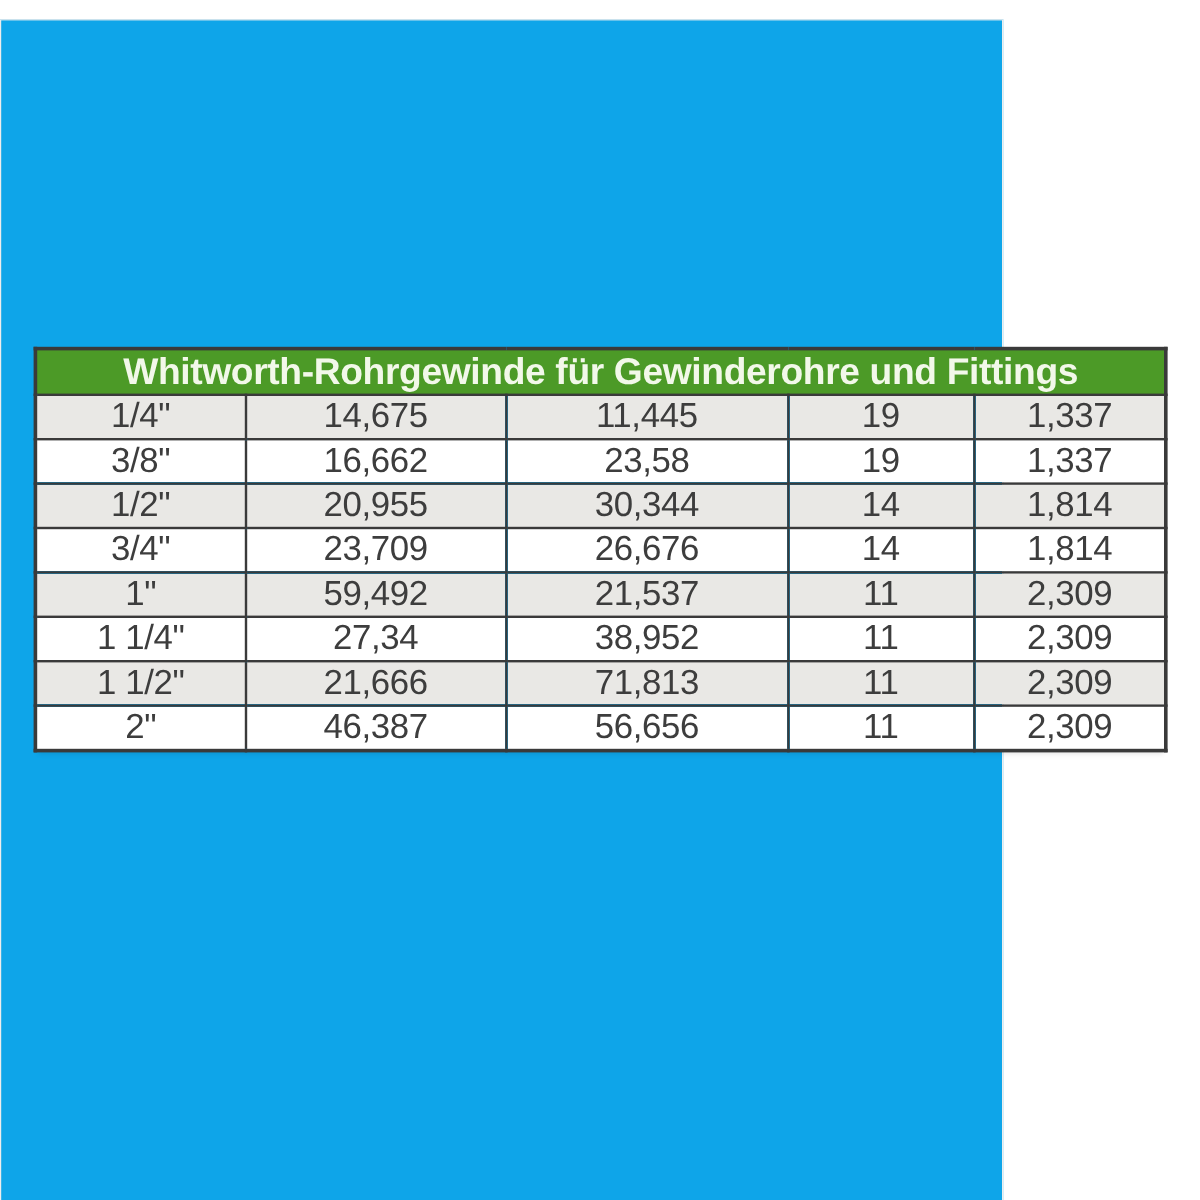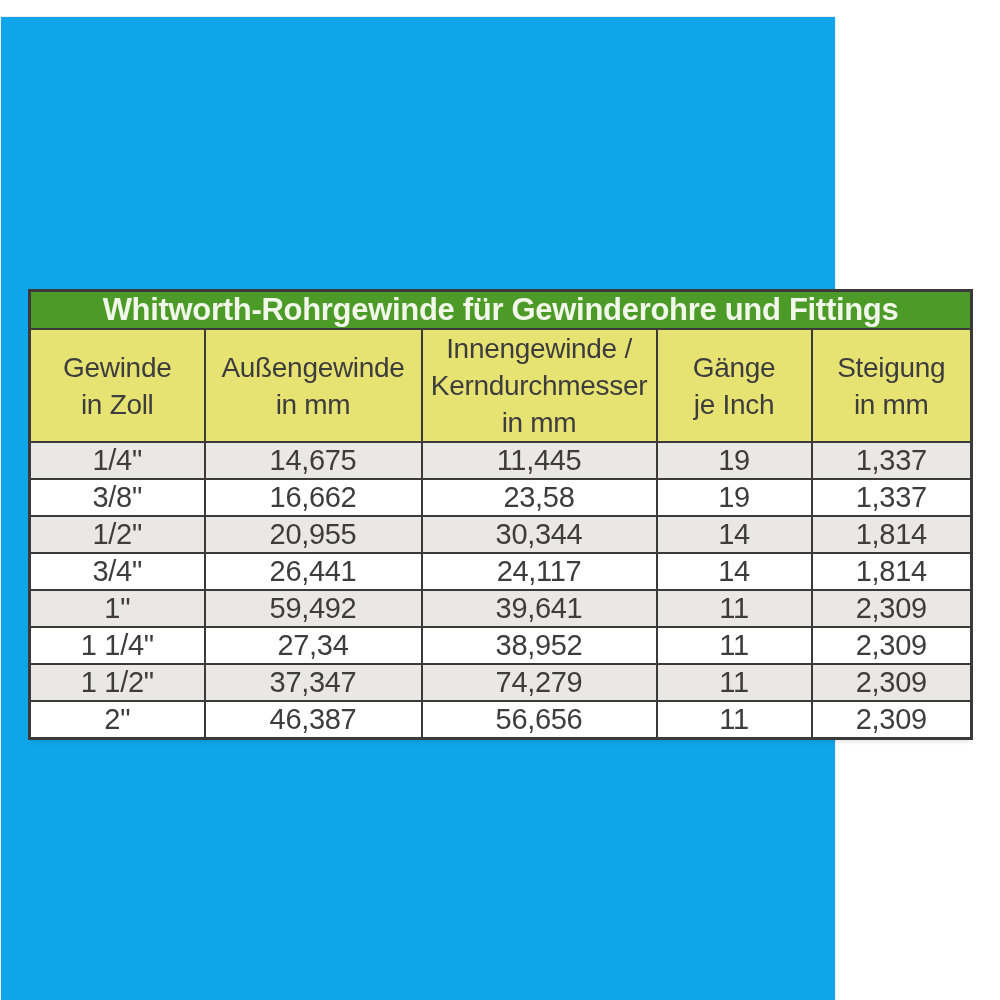--- a/index.html
+++ b/index.html
@@ -87,33 +87,20 @@
       <col style="width:175px">
       <col style="width:217px">
       <col style="width:235px">
       <col style="width:155px">
       <col style="width:160px">
     </colgroup>
     <thead>
       <tr>
         <th class="title-cell" colspan="5">Whitworth-Rohrgewinde für Gewinderohre und Fittings</th>
       </tr>
-      <tr class="colhead">
-        <th>Gewinde
-in Zoll</th>
-        <th>Außengewinde
-in mm</th>
-        <th>Innengewinde /
-Kerndurchmesser
-in mm</th>
-        <th>Gänge
-je Inch</th>
-        <th>Steigung
-in mm</th>
-      </tr>
     </thead>
     <tbody>
       <tr>
         <td>1/4"</td>
         <td>14,675</td>
         <td>11,445</td>
         <td>19</td>
         <td>1,337</td>
       </tr>
       <tr>
@@ -125,43 +112,43 @@
       </tr>
       <tr>
         <td>1/2"</td>
         <td>20,955</td>
         <td>30,344</td>
         <td>14</td>
         <td>1,814</td>
       </tr>
       <tr>
         <td>3/4"</td>
-        <td>26,441</td>
-        <td>24,117</td>
+        <td>23,709</td>
+        <td>26,676</td>
         <td>14</td>
         <td>1,814</td>
       </tr>
       <tr>
         <td>1"</td>
         <td>59,492</td>
-        <td>39,641</td>
+        <td>21,537</td>
         <td>11</td>
         <td>2,309</td>
       </tr>
       <tr>
         <td>1 1/4"</td>
         <td>27,34</td>
         <td>38,952</td>
         <td>11</td>
         <td>2,309</td>
       </tr>
       <tr>
         <td>1 1/2"</td>
-        <td>37,347</td>
-        <td>74,279</td>
+        <td>21,666</td>
+        <td>71,813</td>
         <td>11</td>
         <td>2,309</td>
       </tr>
       <tr>
         <td>2"</td>
         <td>46,387</td>
         <td>56,656</td>
         <td>11</td>
         <td>2,309</td>
       </tr>

